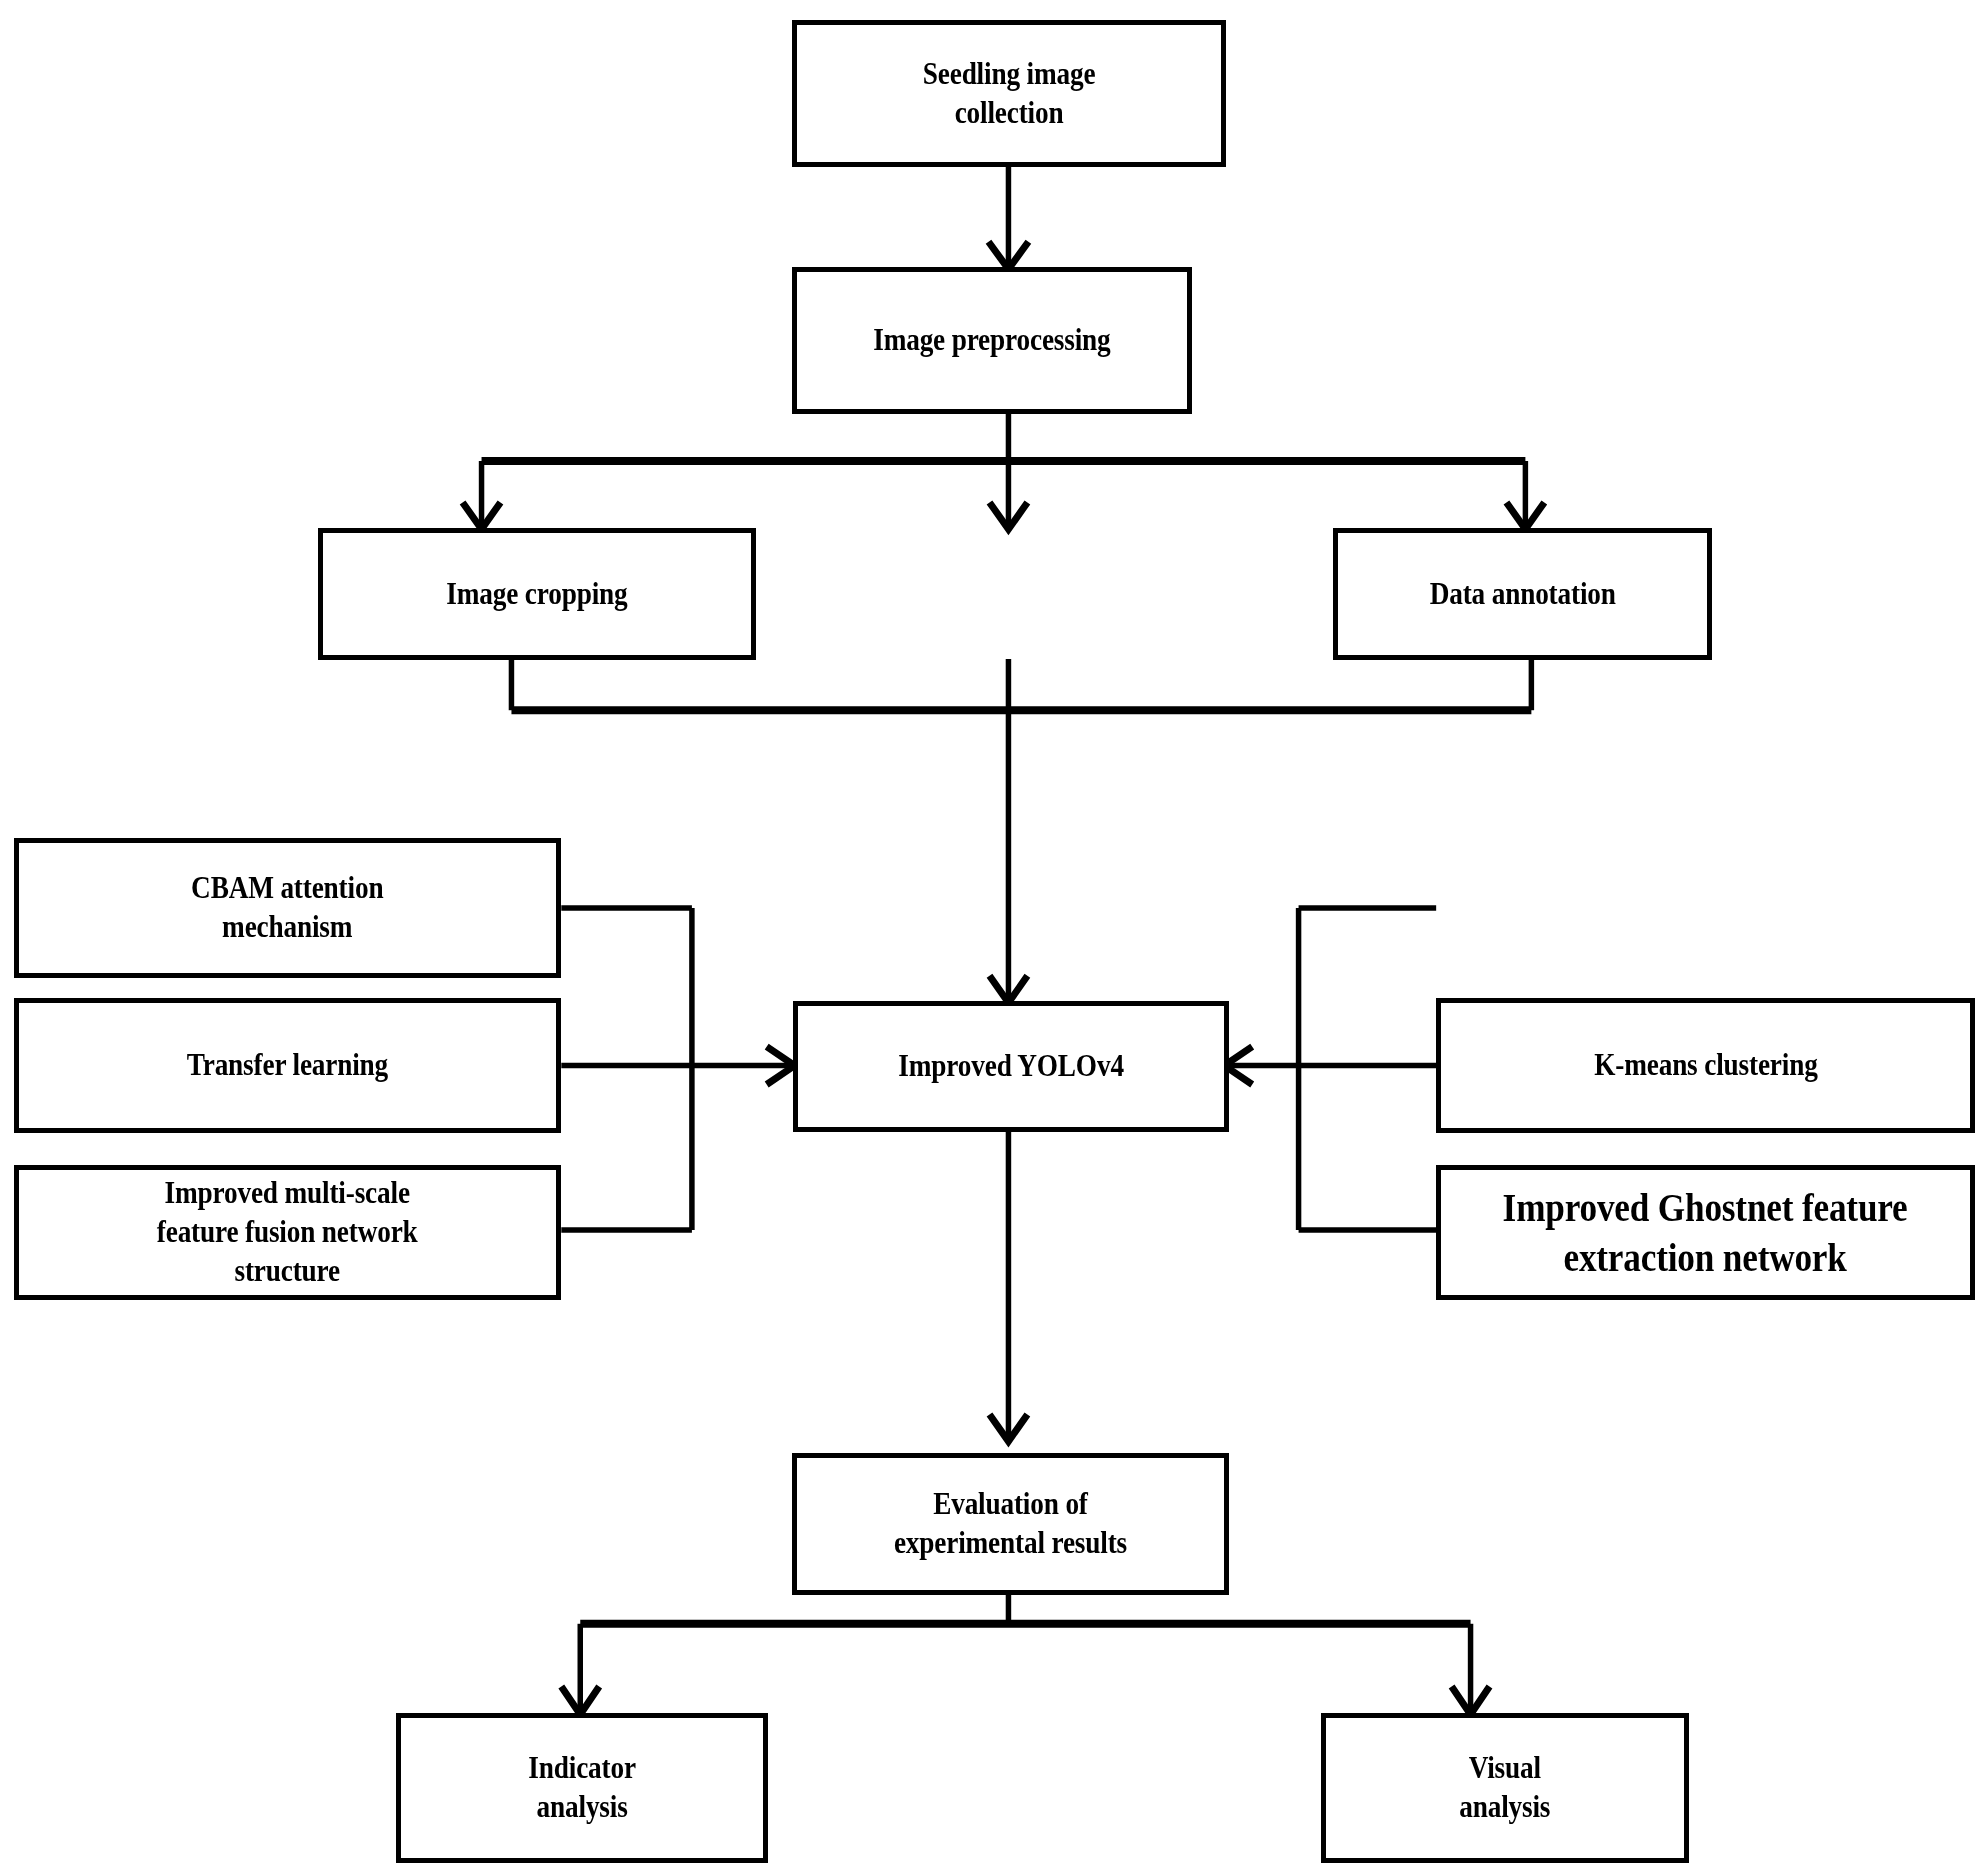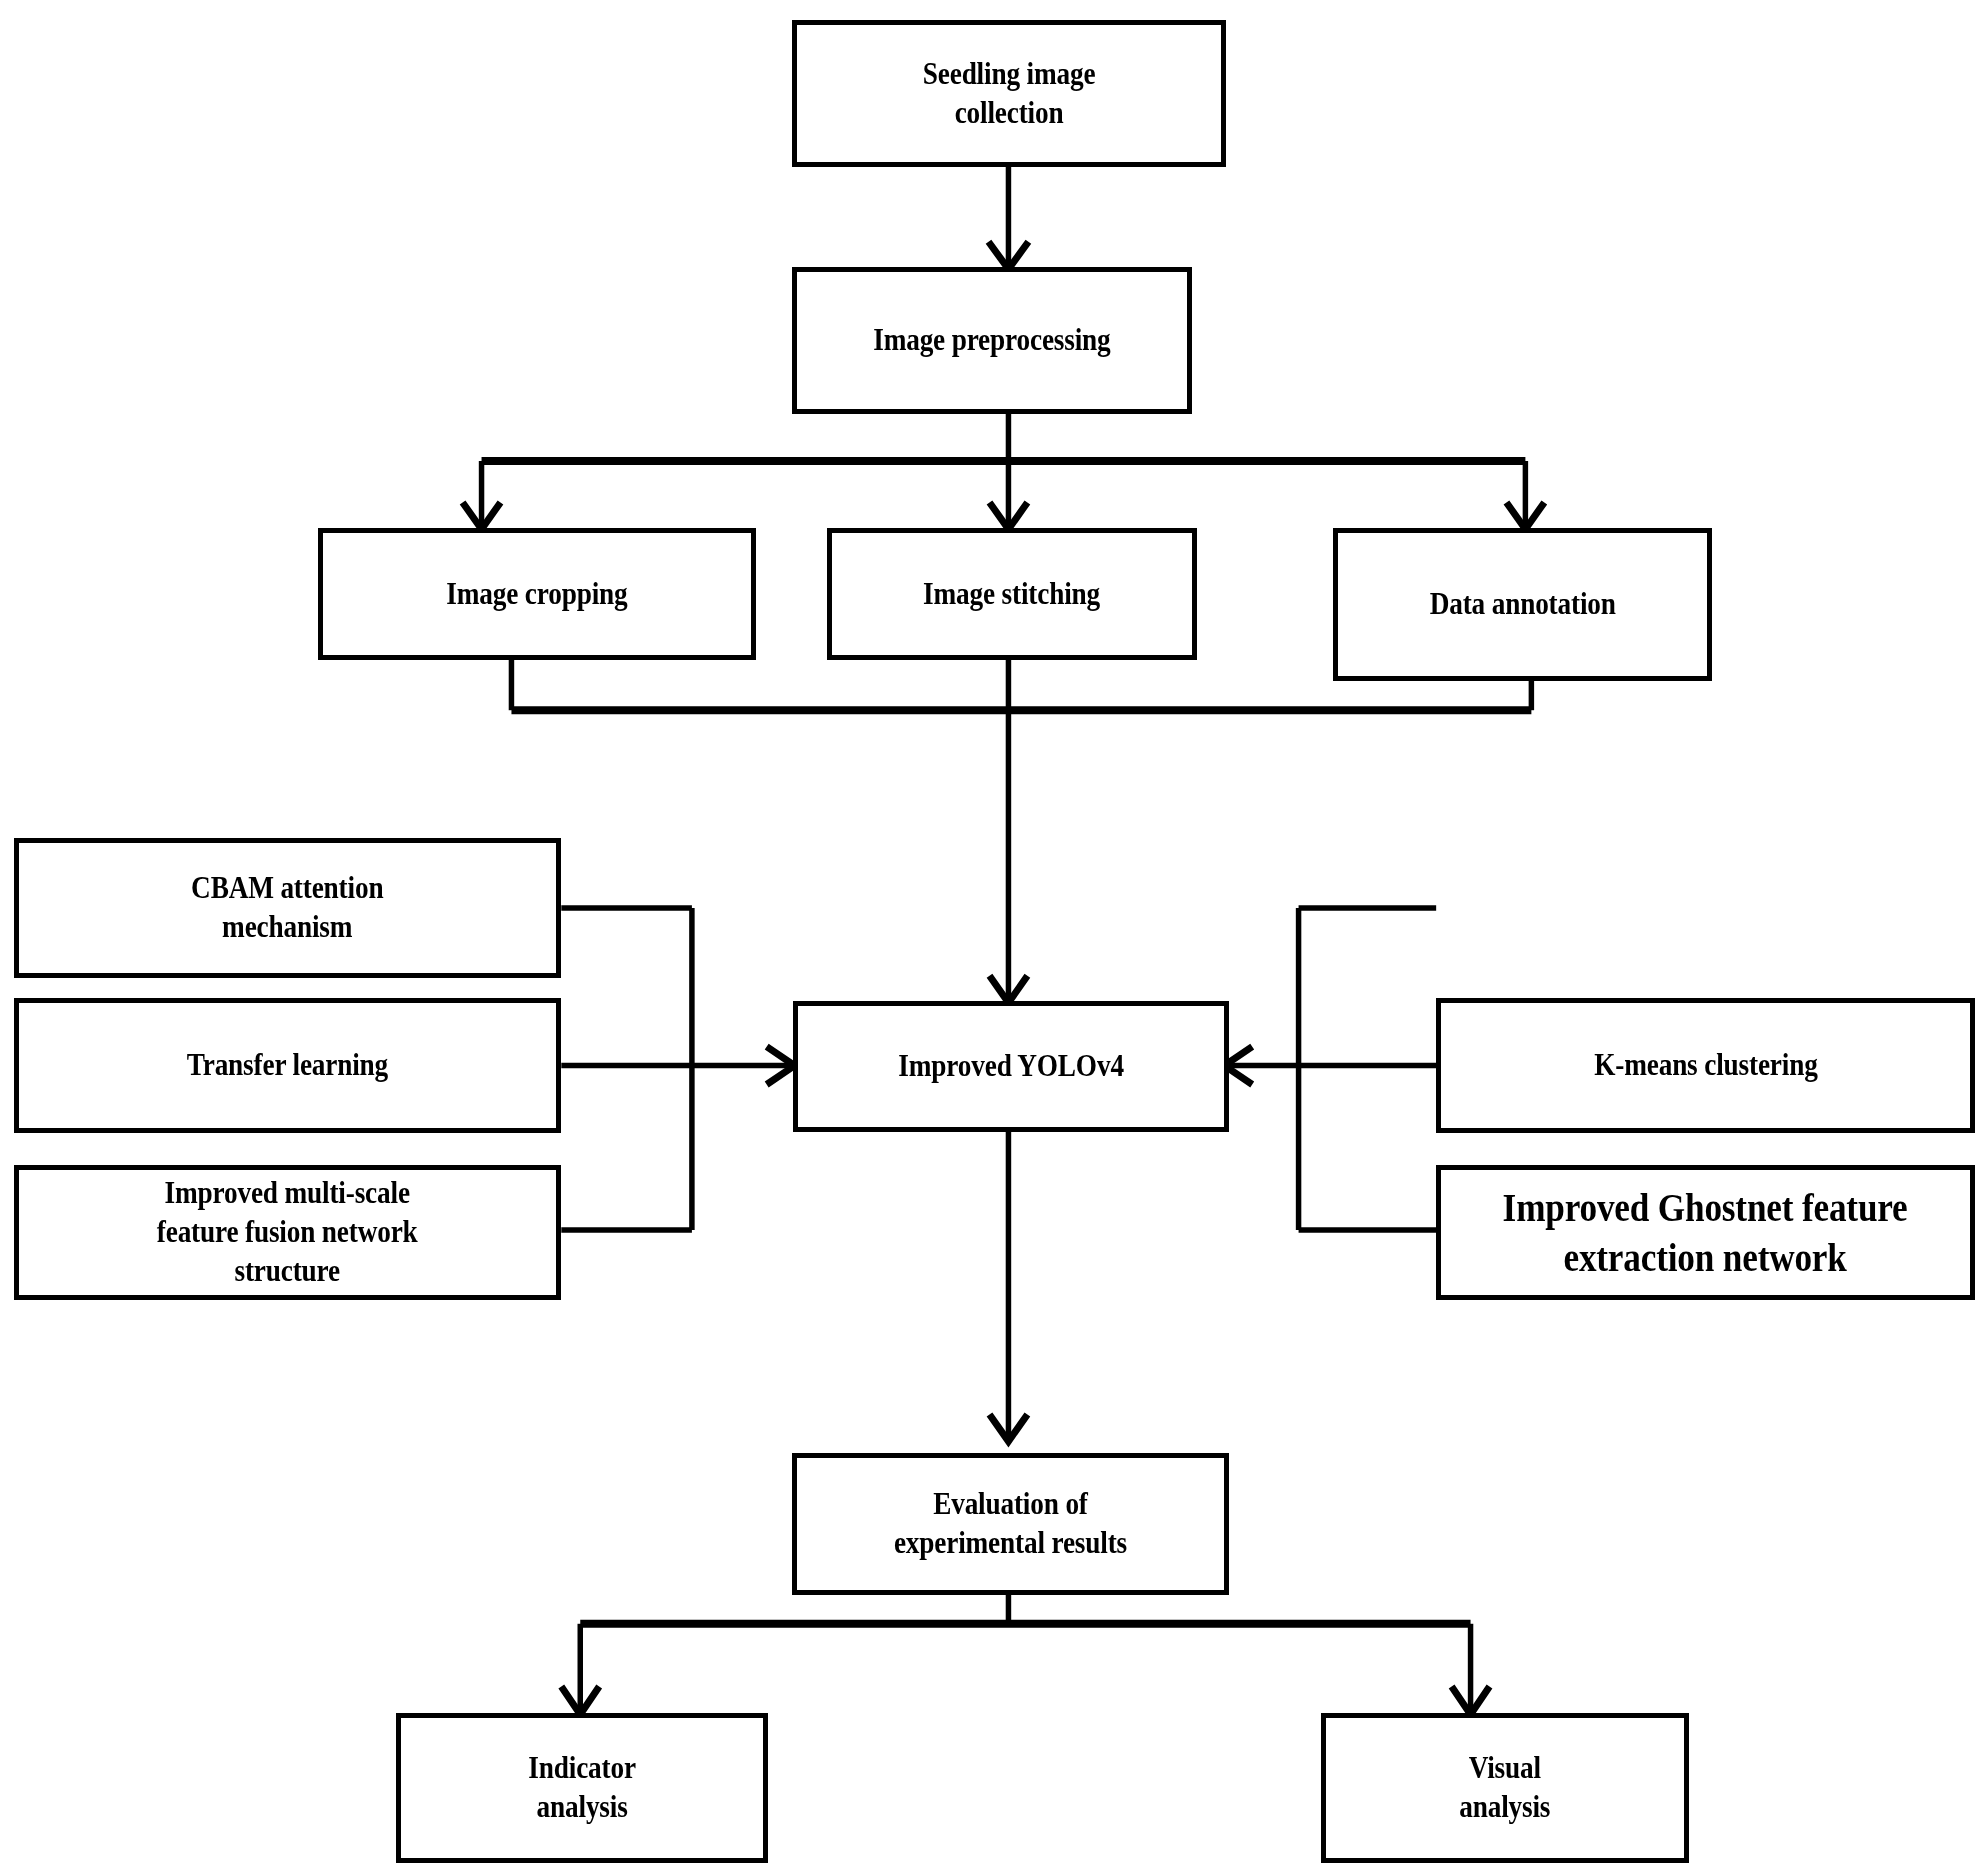--- a/index.html
+++ b/index.html
@@ -92,25 +92,22 @@
   </div>
 
   <div class="node fs-big" style="left:792px;top:267px;width:400px;height:147px;">
     <span>Image preprocessing</span>
   </div>
 
   <div class="node fs-big" style="left:318px;top:528px;width:438px;height:132px;">
     <span>Image cropping</span>
   </div>
 
-  <div class="node fs-big" style="left:827px;top:528px;width:370px;height:132px;">
-    <span>Image stitching</span>
-  </div>
 
-  <div class="node fs-big" style="left:1333px;top:528px;width:379px;height:153px;">
+  <div class="node fs-big" style="left:1333px;top:528px;width:379px;height:132px;">
     <span>Data annotation</span>
   </div>
 
   <div class="node fs-big" style="left:14px;top:838px;width:547px;height:140px;">
     <span>CBAM attention
 mechanism</span>
   </div>
 
   <div class="node fs-big" style="left:14px;top:1165px;width:547px;height:135px;">
     <span>Improved multi-scale

